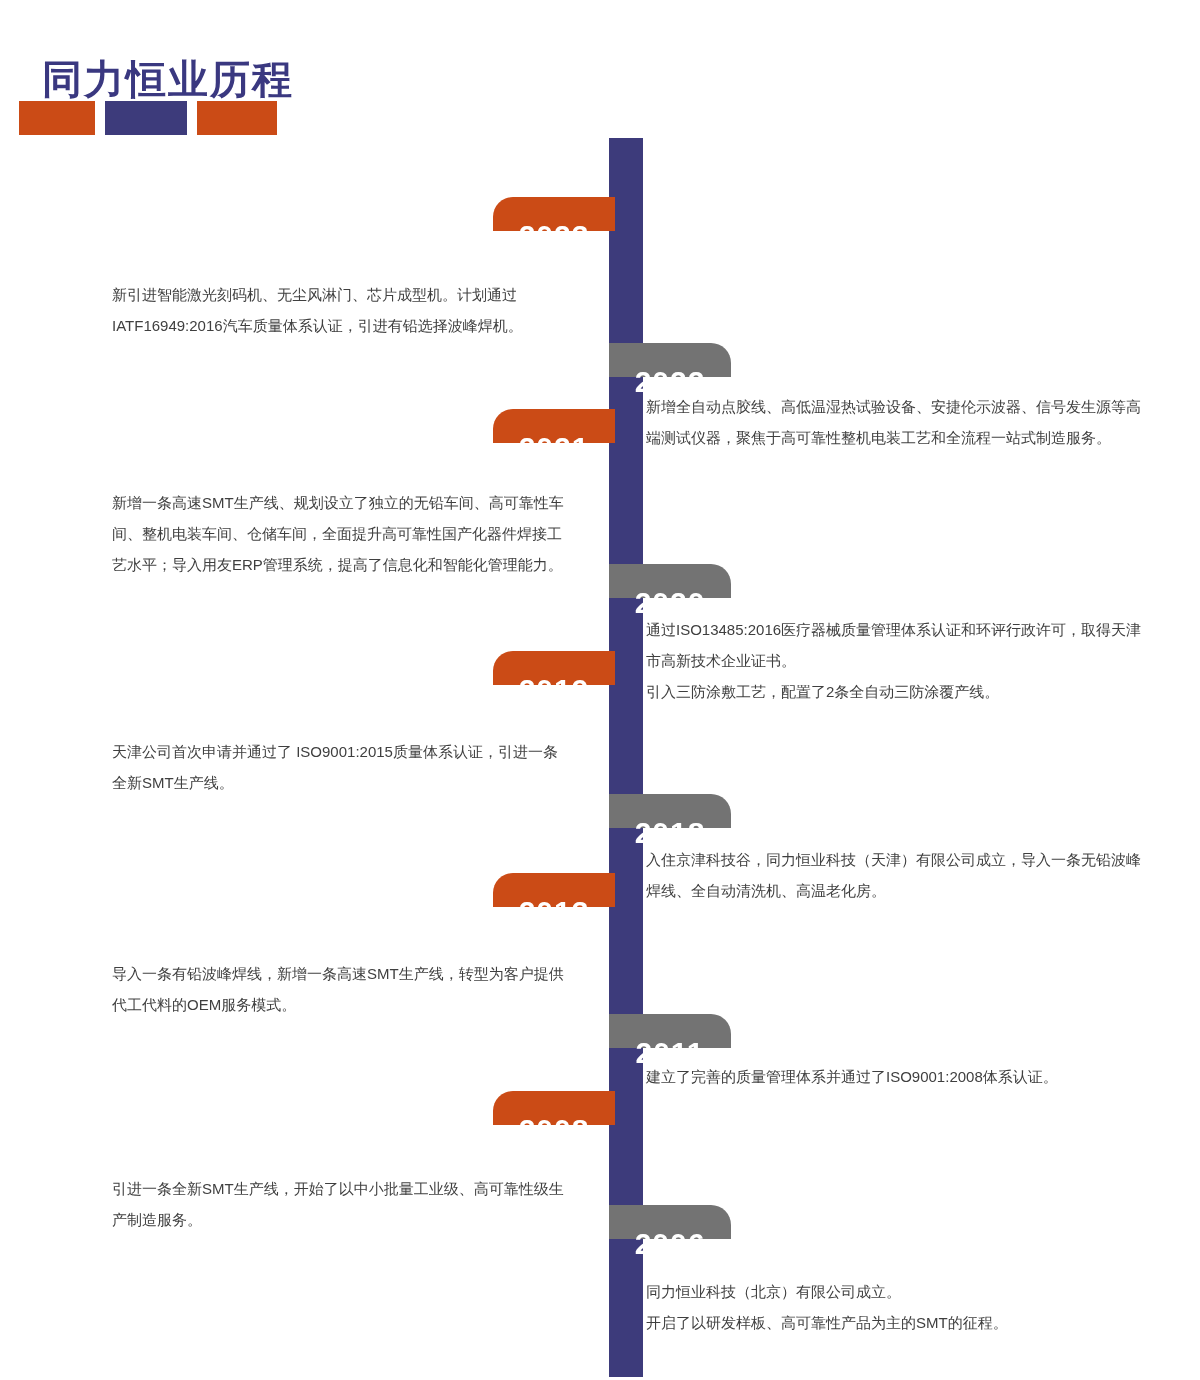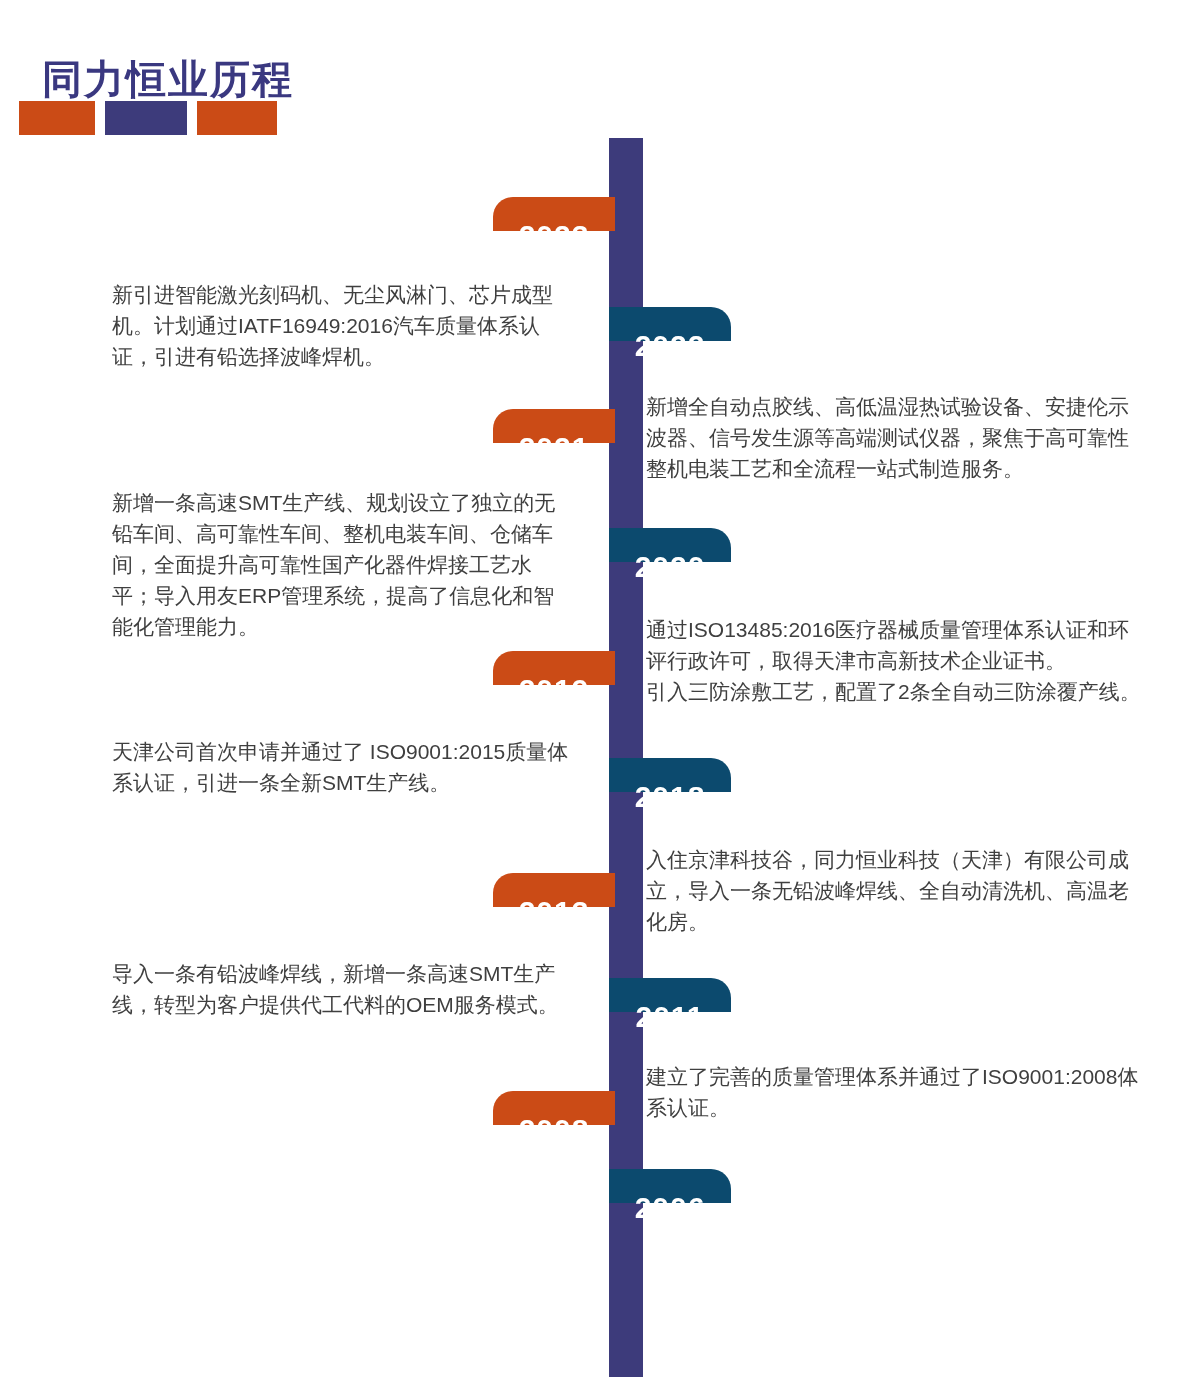--- a/index.html
+++ b/index.html
@@ -45,27 +45,28 @@
     color: #ffffff;
     letter-spacing: 1px;
   }
   .badge.left {
     left: 476px;
     background: #CB4B16;
     border-radius: 20px 0 0 0;
   }
   .badge.right {
     left: 592px;
-    background: #0c4a6e;
+    background: #737373;
     border-radius: 0 20px 0 0;
+    margin-top: 36px;
   }
   
   .desc {
     position: absolute;
-    font-size: 21px;
+    font-size: 15px;
     line-height: 31px;
     color: #3F3F3F;
     white-space: pre-line;
     text-align: left;
   }
   .desc.left  { left: 78px;  width: 492px; }
   .desc.right { left: 612px; width: 532px; }
 </style>
 </head>
 <body>
@@ -98,16 +99,19 @@
   <div class="badge right" style="top:741px">2018</div>
   <div class="desc  right" style="top:810px">入住京津科技谷，同力恒业科技（天津）有限公司成立，导入一条无铅波峰焊线、全自动清洗机、高温老化房。</div>
 
   <div class="badge left" style="top:856px">2013</div>
   <div class="desc  left" style="top:924px">导入一条有铅波峰焊线，新增一条高速SMT生产线，转型为客户提供代工代料的OEM服务模式。</div>
 
   <div class="badge right" style="top:961px">2011</div>
   <div class="desc  right" style="top:1027px">建立了完善的质量管理体系并通过了ISO9001:2008体系认证。</div>
 
   <div class="badge left" style="top:1074px">2008</div>
+  <div class="desc  left" style="top:1139px">引进一条全新SMT生产线，开始了以中小批量工业级、高可靠性级生产制造服务。</div>
 
   <div class="badge right" style="top:1152px">2006</div>
+  <div class="desc  right" style="top:1242px">同力恒业科技（北京）有限公司成立。
+开启了以研发样板、高可靠性产品为主的SMT的征程。</div>
 
 </div>
 
 </body></html>

